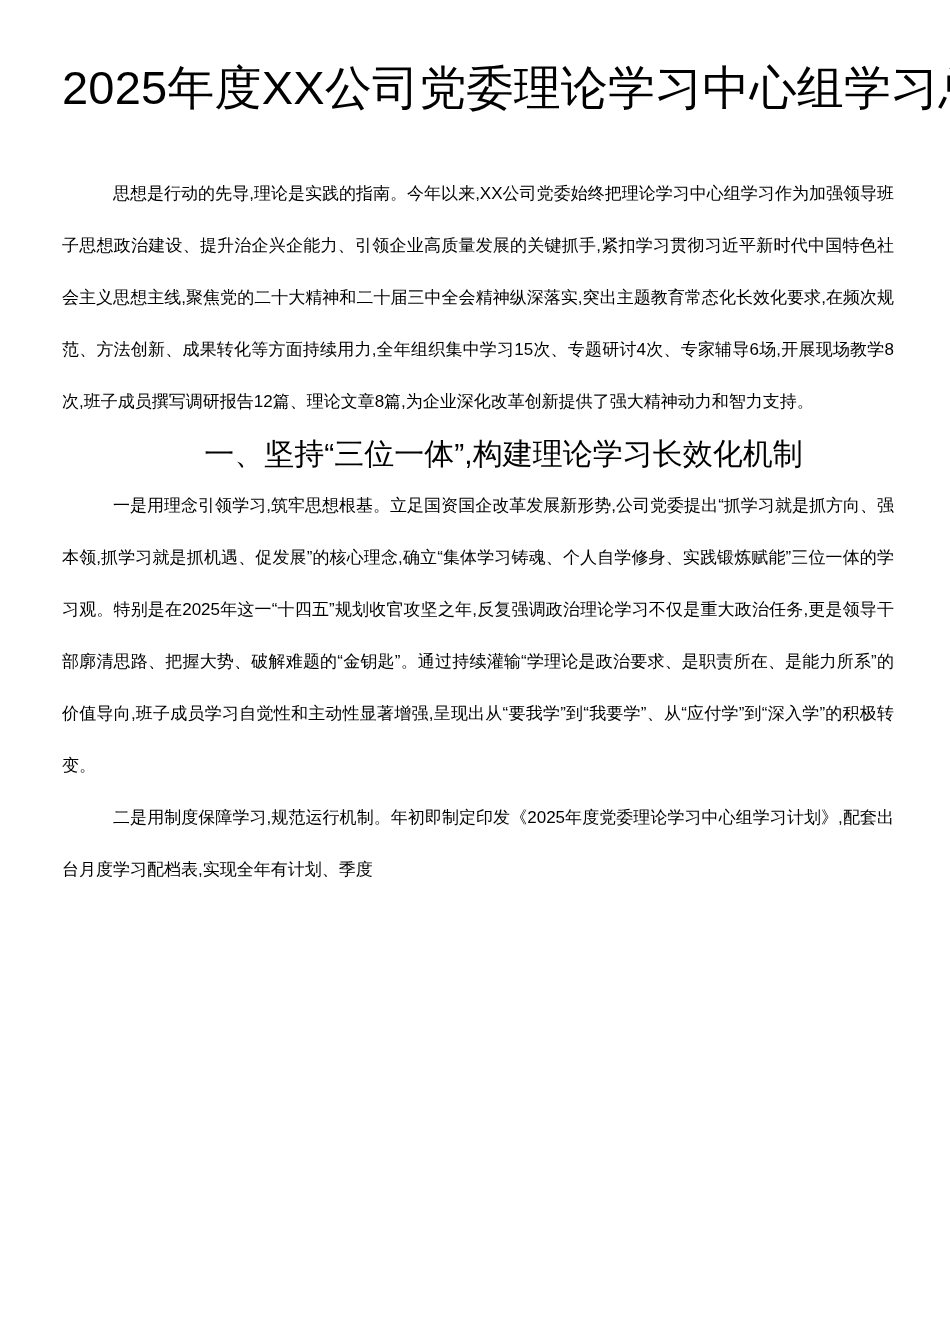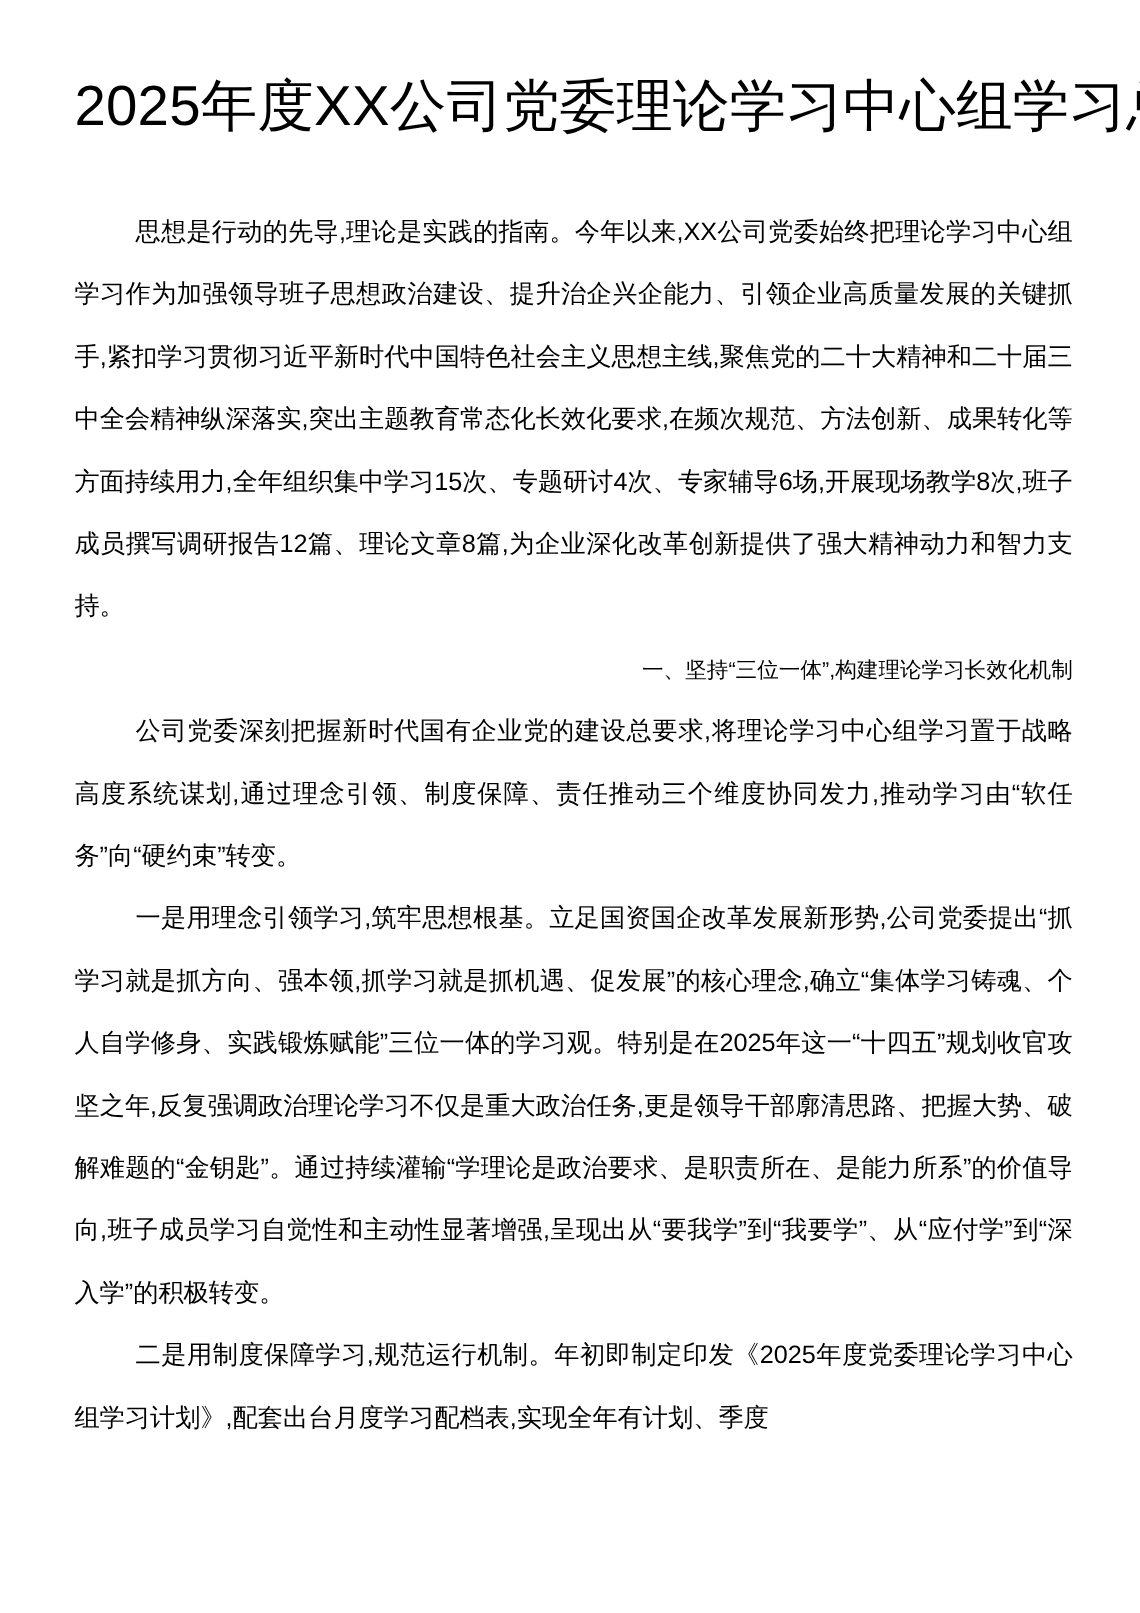--- a/index.html
+++ b/index.html
@@ -37,37 +37,37 @@
     text-align: left;
     white-space: nowrap;
     margin: 0;
     padding-top: 62px;
     padding-bottom: 0;
   }
   .title-spacer {
     height: 54px;
   }
   p.para {
-    font-size: 21px;
+    font-size: 17px;
     line-height: 52px;
     margin: 0;
     padding: 0;
     text-align: justify;
     text-justify: inter-character;
     text-indent: 51px;
     letter-spacing: 0;
     word-break: break-all;
     font-weight: 400;
   }
   p.heading {
-    font-size: 18px;
+    font-size: 30px;
     line-height: 52px;
     margin: 0;
     padding: 0;
-    text-align: right;
+    text-align: center;
     text-indent: 51px;
     font-weight: 400;
     word-break: break-all;
   }
   .bold-lead {
     font-weight: 400;
   }
 </style>
 </head>
 <body>
@@ -76,20 +76,19 @@
   <div class="doc-body">
 
     <h1 class="doc-title">2025年度XX公司党委理论学习中心组学习总结报告</h1>
 
     <div class="title-spacer"></div>
 
     <p class="para">思想是行动的先导,理论是实践的指南。今年以来,XX公司党委始终把理论学习中心组学习作为加强领导班子思想政治建设、提升治企兴企能力、引领企业高质量发展的关键抓手,紧扣学习贯彻习近平新时代中国特色社会主义思想主线,聚焦党的二十大精神和二十届三中全会精神纵深落实,突出主题教育常态化长效化要求,在频次规范、方法创新、成果转化等方面持续用力,全年组织集中学习15次、专题研讨4次、专家辅导6场,开展现场教学8次,班子成员撰写调研报告12篇、理论文章8篇,为企业深化改革创新提供了强大精神动力和智力支持。</p>
 
     <p class="heading">一、坚持“三位一体”,构建理论学习长效化机制</p>
 
-    <p class="para">公司党委深刻把握新时代国有企业党的建设总要求,将理论学习中心组学习置于战略高度系统谋划,通过理念引领、制度保障、责任推动三个维度协同发力,推动学习由“软任务”向“硬约束”转变。</p>
 
     <p class="para"><span class="bold-lead">一是</span><span>用理念引领学习,筑牢思想根基。立足国资国企改革发展新形势,公司党委提出“抓学习就是抓方向、强本领,抓学习就是抓机遇、促发展”的核心理念,确立“集体学习铸魂、个人自学修身、实践锻炼赋能”三位一体的学习观。特别是在2025年这一“十四五”规划收官攻坚之年,反复强调政治理论学习不仅是重大政治任务,更是领导干部廓清思路、把握大势、破解难题的“金钥匙”。通过持续灌输“学理论是政治要求、是职责所在、是能力所系”的价值导向,班子成员学习自觉性和主动性显著增强,呈现出从“要我学”到“我要学”、从“应付学”到“深入学”的积极转变。</span></p>
 
     <p class="para"><span class="bold-lead">二是</span><span>用制度保障学习,规范运行机制。年初即制定印发《2025年度党委理论学习中心组学习计划》,配套出台月度学习配档表,实现全年有计划、季度</span></p>
 
   </div>
 </div>
 
 </body></html>

